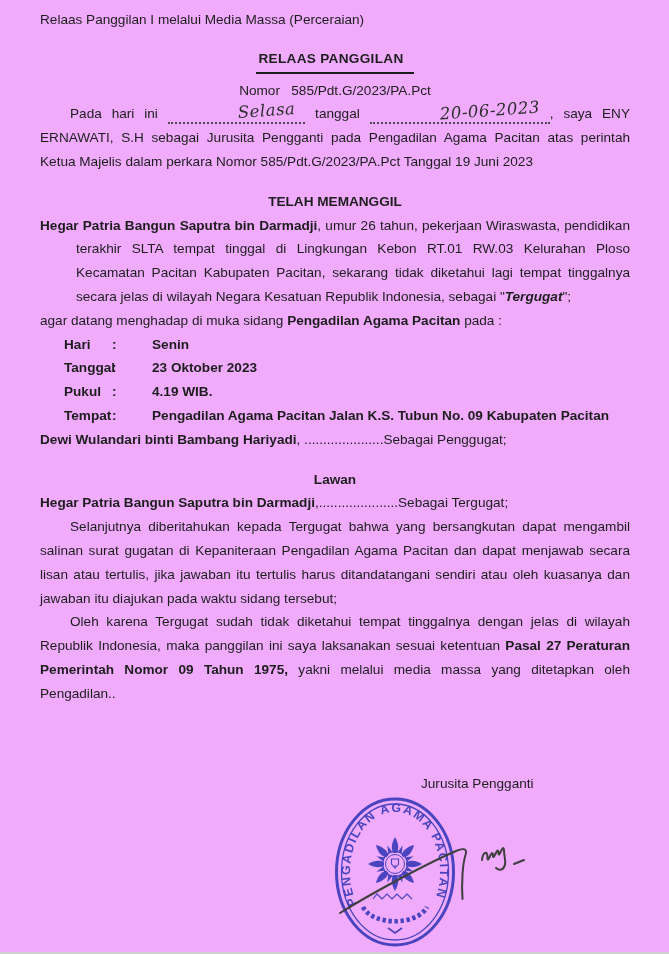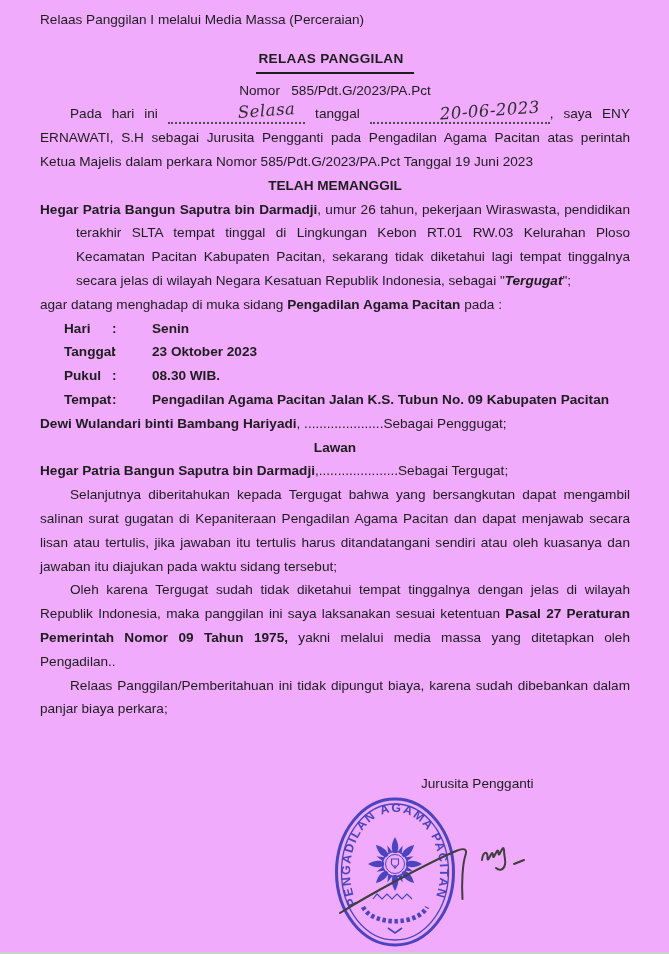--- a/index.html
+++ b/index.html
@@ -22,21 +22,21 @@
   .title {
     display: inline-block;
     font-weight: bold;
     letter-spacing: .3px;
     border-bottom: 2px solid #1d1d1d;
     padding: 0 10px 1px 2px;
   }
   .nomor { text-align: center; margin-top: 5px; white-space: pre-wrap; }
   p.para { margin: 0; text-align: justify; }
   .indent { text-indent: 30px; margin-top: 3px; }
-  .center { text-align: center; }
+  .center { text-align: center; margin-top: 16px; }
   .bold { font-weight: bold; }
   .hang { padding-left: 36px; text-indent: -36px; }
   .tergugat-word { font-weight: bold; font-style: italic; }
   .slot {
     display: inline-block;
     border-bottom: 2px dotted #4c4c4c;
     padding: 0 10px;
     line-height: 1;
   }
   .hw {
@@ -92,41 +92,40 @@
         <span class="svalue">Senin</span>
     </div>
     <div class="srow">
       <span class="slabel">Tanggal</span>
         <span class="scolon">:</span>
         <span class="svalue">23 Oktober 2023</span>
     </div>
     <div class="srow">
       <span class="slabel">Pukul</span>
         <span class="scolon">:</span>
-        <span class="svalue">08.30 WIB.</span>
+        <span class="svalue">4.19 WIB.</span>
     </div>
     <div class="srow">
       <span class="slabel">Tempat</span>
         <span class="scolon">:</span>
         <span class="svalue">Pengadilan Agama Pacitan Jalan K.S. Tubun No. 09 Kabupaten Pacitan</span>
     </div>
   </div>
 
 
   <p class="para party-line"><span class="party-name">Dewi Wulandari binti Bambang Hariyadi</span><span>, .....................Sebagai Penggugat;</span></p>
 
   <div class="center bold">Lawan</div>
 
   <p class="para party-line"><span class="party-name">Hegar Patria Bangun Saputra bin Darmadji</span><span>,.....................Sebagai Tergugat;</span></p>
 
   <p class="para indent">Selanjutnya diberitahukan kepada  Tergugat bahwa yang bersangkutan  dapat mengambil salinan surat gugatan di Kepaniteraan Pengadilan Agama Pacitan dan dapat menjawab secara lisan atau tertulis, jika jawaban itu tertulis harus ditandatangani sendiri atau oleh kuasanya dan jawaban itu diajukan pada waktu sidang tersebut;</p>
 
   <p class="para indent"><span>Oleh karena Tergugat sudah tidak diketahui tempat tinggalnya dengan jelas di wilayah Republik Indonesia, maka panggilan ini saya laksanakan sesuai ketentuan </span><span class="bold">Pasal 27 Peraturan Pemerintah Nomor 09 Tahun 1975,</span><span> yakni melalui media massa yang ditetapkan oleh Pengadilan..</span></p>
 
-  <p class="para indent">Relaas Panggilan/Pemberitahuan ini tidak dipungut biaya, karena sudah dibebankan dalam panjar biaya perkara;</p>
 
   <svg class="stamp" viewBox="0 0 124 152" aria-hidden="true">
     <ellipse cx="62" cy="76" rx="58.5" ry="73" fill="none" stroke="currentColor" stroke-width="3"></ellipse>
     <ellipse cx="62" cy="76" rx="53.5" ry="68" fill="none" stroke="currentColor" stroke-width="1.3"></ellipse>
     <path id="stamp-arc" d="M 25,110 A 45,60 0 1 1 99,110" fill="none" stroke="none"></path>
     <text font-size="12.3" font-weight="bold" letter-spacing="0.4" fill="currentColor" font-family="Liberation Sans, sans-serif">
       <textPath href="#stamp-arc" startOffset="2" textLength="224">PENGADILAN AGAMA PACITAN</textPath>
     </text>
     <g transform="translate(62,68)">
       <g fill="currentColor" stroke="none">

